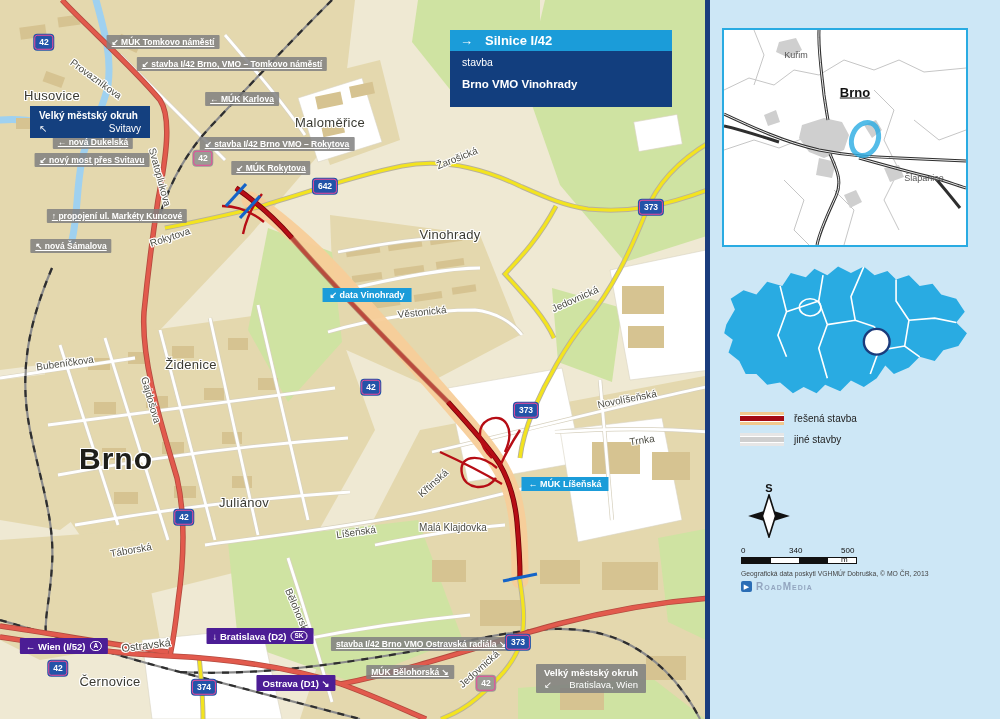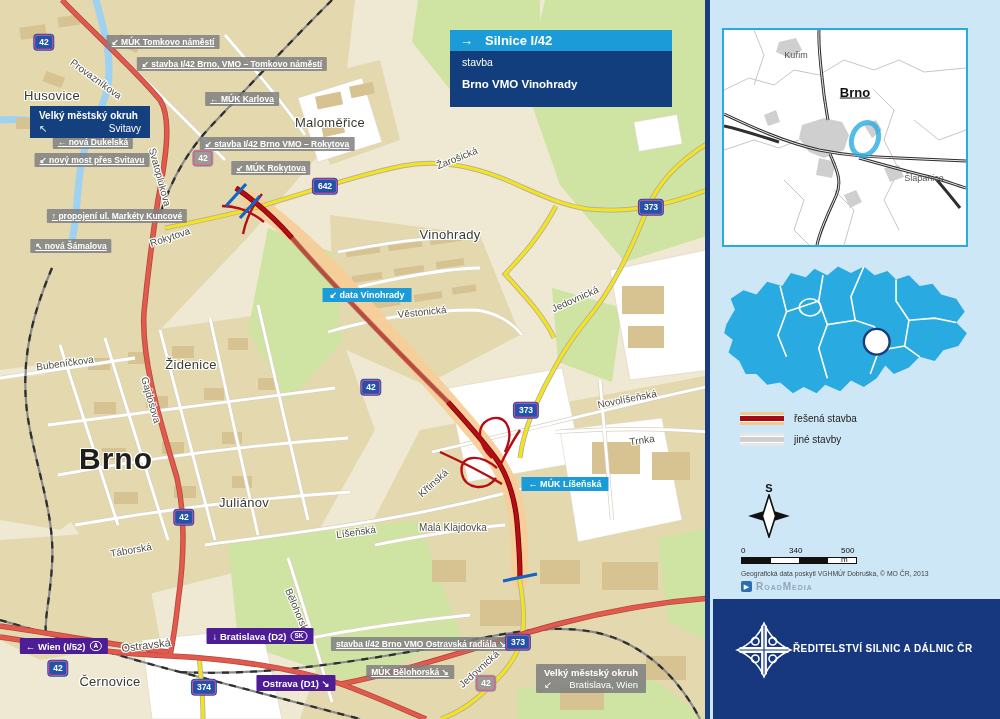--- a/index.html
+++ b/index.html
@@ -469,30 +469,14 @@
         </div>
     </div>
 
     <div class="attrib">Geografická data poskytl VGHMÚř Dobruška, © MO ČR, 2013</div>
 
     <div class="roadmedia">
       <div class="rm-icon">▶</div>
       <div class="rm-text">RoadMedia</div>
     </div>
 
-    <div class="footer">
-      <svg width="58" height="58" viewBox="0 0 50 50">
-        <path d="M 25,2 C 29,12 38,21 48,25 C 38,29 29,38 25,48 C 21,38 12,29 2,25 C 12,21 21,12 25,2 Z" fill="none" stroke="#fff" stroke-width="1.4"></path>
-        <path d="M 25,4 L 25,46" stroke="#fff" stroke-width="5"></path>
-        <path d="M 4,25 L 46,25" stroke="#fff" stroke-width="5"></path>
-        <path d="M 25,4 L 25,46" stroke="#17377e" stroke-width="1"></path>
-        <path d="M 4,25 L 46,25" stroke="#17377e" stroke-width="1"></path>
-        <g fill="none" stroke="#fff" stroke-width="1.4">
-          <circle cx="17.5" cy="17.5" r="3.2"></circle>
-            <circle cx="32.5" cy="17.5" r="3.2"></circle>
-          <circle cx="17.5" cy="32.5" r="3.2"></circle>
-            <circle cx="32.5" cy="32.5" r="3.2"></circle>
-        </g>
-      </svg>
-      <div class="org">ŘEDITELSTVÍ SILNIC A DÁLNIC ČR</div>
-    </div>
   </div>
 </div>
 
 </body></html>

